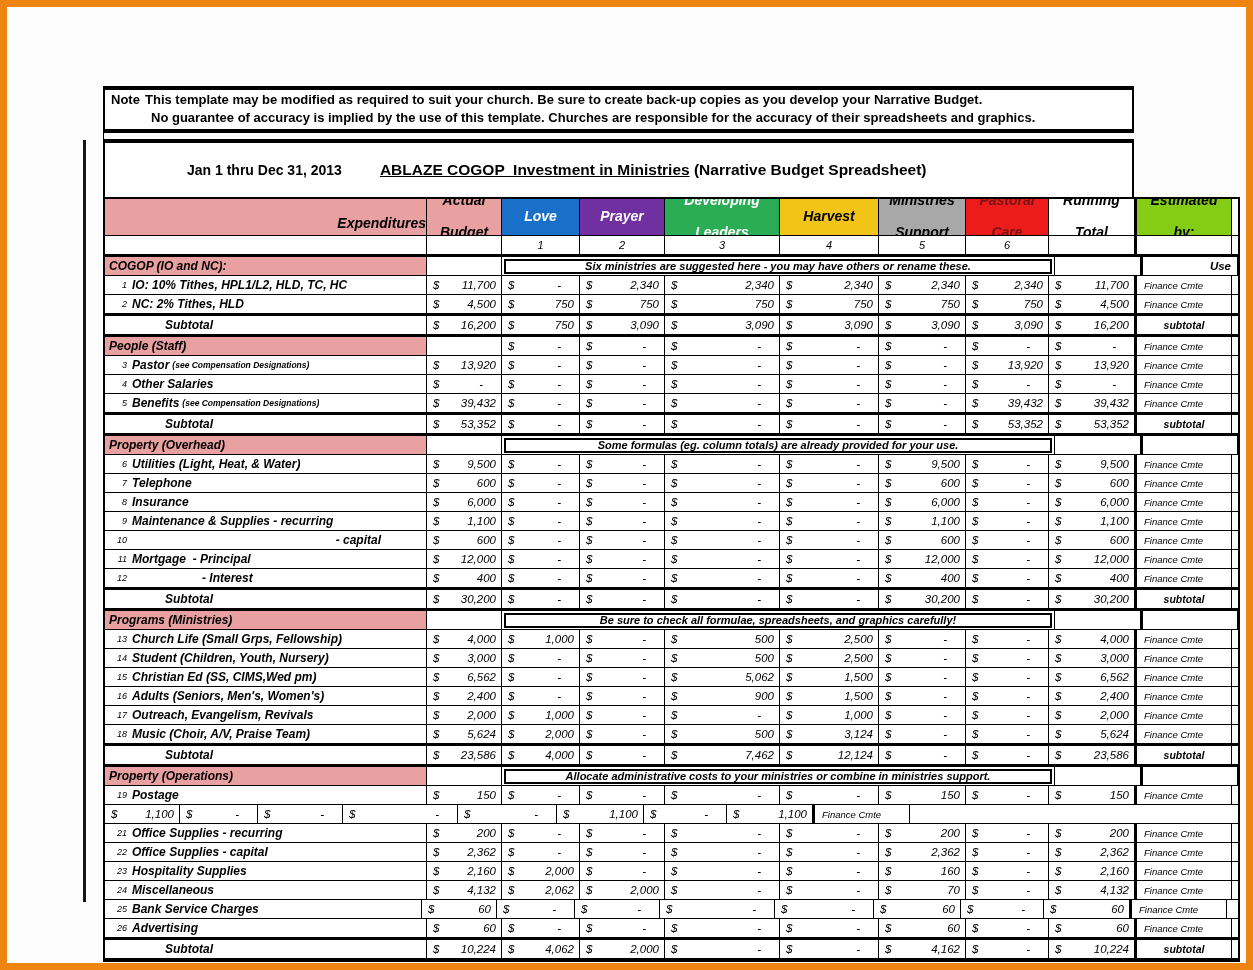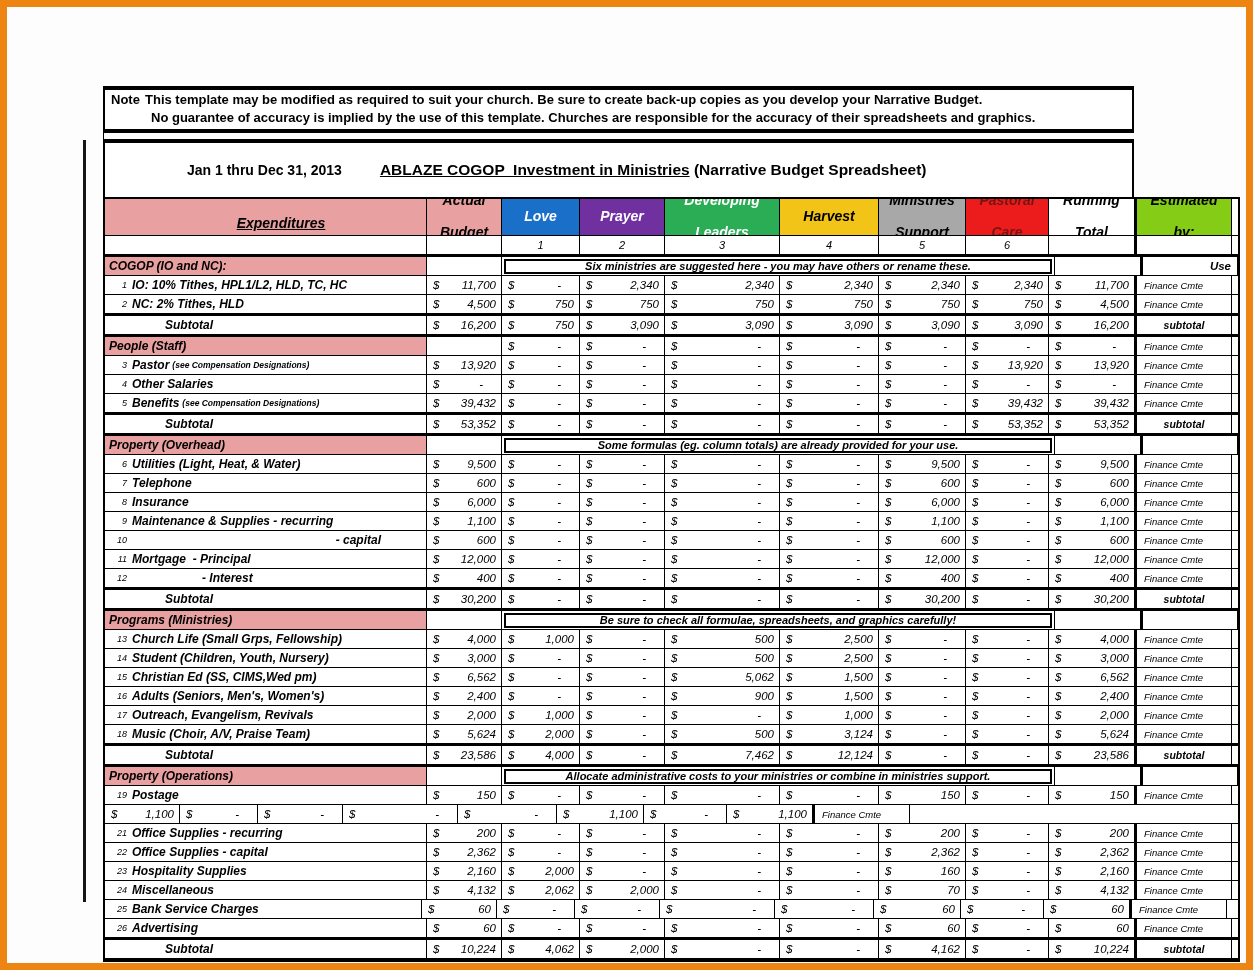--- a/index.html
+++ b/index.html
@@ -26,21 +26,21 @@
   #sheet{position:absolute;left:103px;top:197px;box-sizing:content-box;background:#fff;
          border-left:2px solid #000;border-right:2px solid #000;border-top:2px solid #000;border-bottom:3px solid #000;}
   .row{display:flex;border-bottom:1px solid #000;height:18px;align-items:stretch;background:#fff;}
   .row.hrow{height:36px;}
   .row.thick{border-top:2px solid #000;}
   .c{border-right:1px solid #000;display:flex;align-items:center;overflow:hidden;font-style:italic;
      box-sizing:border-box;flex-shrink:0;}
   .c.est{border-left:2px solid #000;}
   .hc{justify-content:center;text-align:center;font-weight:bold;font-size:14px;line-height:1.12;
       flex-direction:column;font-style:italic;gap:16px;}
-  .hc-label{align-items:center;justify-content:flex-end;padding-left:31px;padding-bottom:3px;text-decoration:underline;}
+  .hc-label{align-items:flex-end;justify-content:flex-end;padding-left:31px;padding-bottom:3px;}
   .numcell{justify-content:center;font-size:11px;}
   .money{justify-content:space-between;padding:0 5px 0 6px;font-size:11.5px;}
   .money .val{white-space:pre;}
   .money.dash .val{margin-right:13px;}
   .labelcell{padding-left:3px;}
   .rownum{width:19px;text-align:right;font-size:9px;margin-right:5px;flex-shrink:0;}
   .lbl{font-weight:bold;font-size:12px;white-space:pre;}
   .sublbl{font-weight:bold;font-size:8.5px;margin-left:3px;white-space:pre;}
   .sectioncell{font-weight:bold;font-size:12px;padding-left:4px;}
   .subtotalcell{font-weight:bold;font-size:12px;padding-left:60px;}

